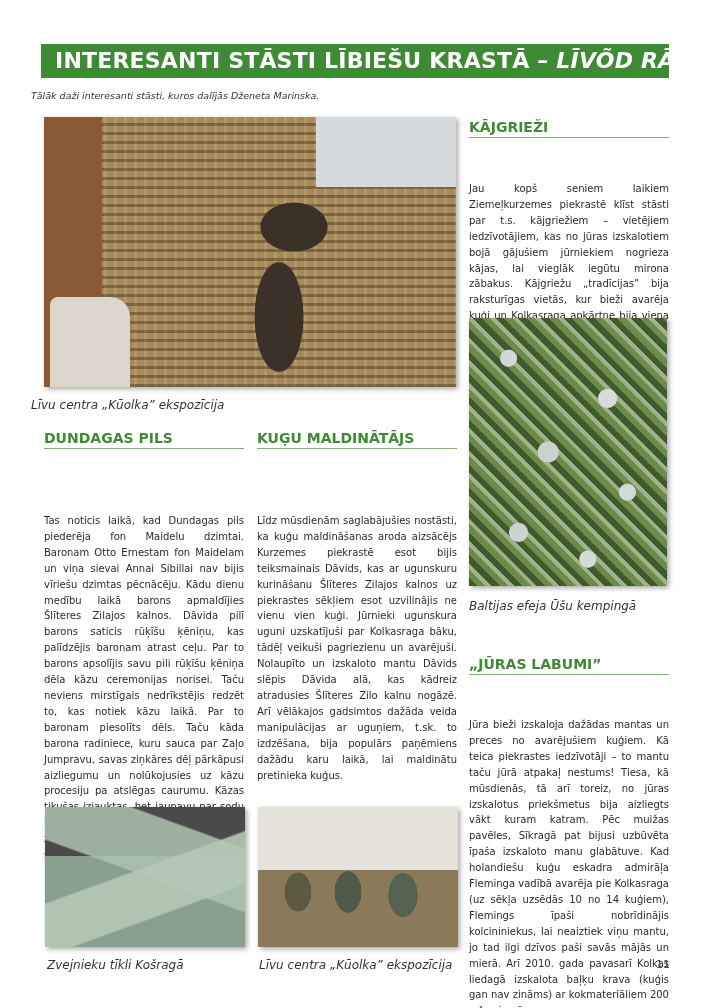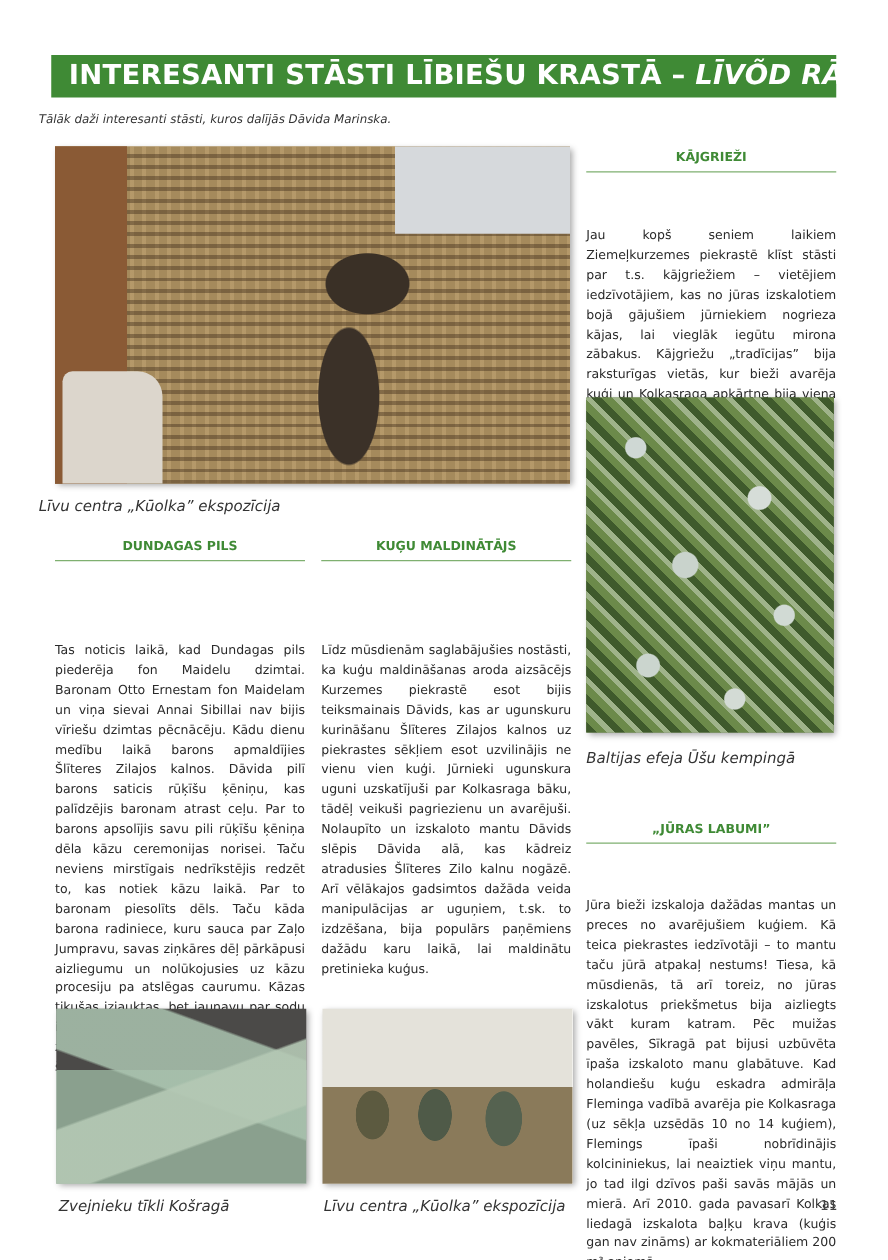--- a/index.html
+++ b/index.html
@@ -16,22 +16,22 @@
 
   .intro {
     position: absolute; left: 31px; top: 90px;
     font-size: 9.5px; font-style: italic; color: #333;
   }
 
   .photo { position: absolute; box-shadow: 2px 2px 5px rgba(0,0,0,0.35); overflow: hidden; }
   .caption { position: absolute; font-size: 12px; font-style: italic; color: #333; white-space: nowrap; }
 
   .heading {
-    position: absolute; color: #3f8a35; font-weight: bold; font-size: 10px; line-height: 18px;
-    border-bottom: 1.5px solid #7fb070; padding-bottom: 1px; text-align: center;
+    position: absolute; color: #3f8a35; font-weight: bold; font-size: 14px; line-height: 18px;
+    border-bottom: 1.5px solid #7fb070; padding-bottom: 1px;
   }
 
   .body {
     position: absolute; font-size: 10px; line-height: 15.9px; text-align: justify; color: #2a2a2a;
     hyphens: none;
     margin-top: 40px;
   }
 
   .pageno { position: absolute; left: 656px; top: 958px; font-size: 11px; color: #444; }
 
@@ -76,21 +76,21 @@
           radial-gradient(ellipse 22px 34px at 90px 85px, #4f5a48 60%, transparent 62%),
           radial-gradient(ellipse 24px 36px at 145px 88px, #556250 60%, transparent 62%),
           linear-gradient(180deg, #e4e2da 0 45%, #8a7a5a 45% 100%);
   }
 </style>
 </head>
 <body>
 
 <div class="banner"><span>INTERESANTI STĀSTI LĪBIEŠU KRASTĀ – </span><span class="ital">LĪVÕD RĀNDA</span></div>
 
-<div class="intro">Tālāk daži interesanti stāsti, kuros dalījās Dāvida Marinska.</div>
+<div class="intro">Tālāk daži interesanti stāsti, kuros dalījās Dženeta Marinska.</div>
 
 <div class="photo" id="p1">
   <div class="sky"></div>
   <div class="cloth"></div>
 </div>
 <div class="caption" style="left:31px; top:398px;">Līvu centra „Kūolka” ekspozīcija</div>
 
 <div class="heading" style="left:469px; top:118px; width:200px;">KĀJGRIEŽI</div>
 <div class="body" style="left:469px; top:141px; width:200px;">Jau kopš seniem laikiem Ziemeļkurzemes piekrastē klīst stāsti par t.s. kājgriežiem – vietējiem iedzīvotājiem, kas no jūras izskalotiem bojā gājušiem jūrniekiem nogrieza kājas, lai vieglāk iegūtu mirona zābakus. Kājgriežu „tradīcijas” bija raksturīgas vietās, kur bieži avarēja kuģi un Kolkasraga apkārtne bija viena no tādām.</div>
 

